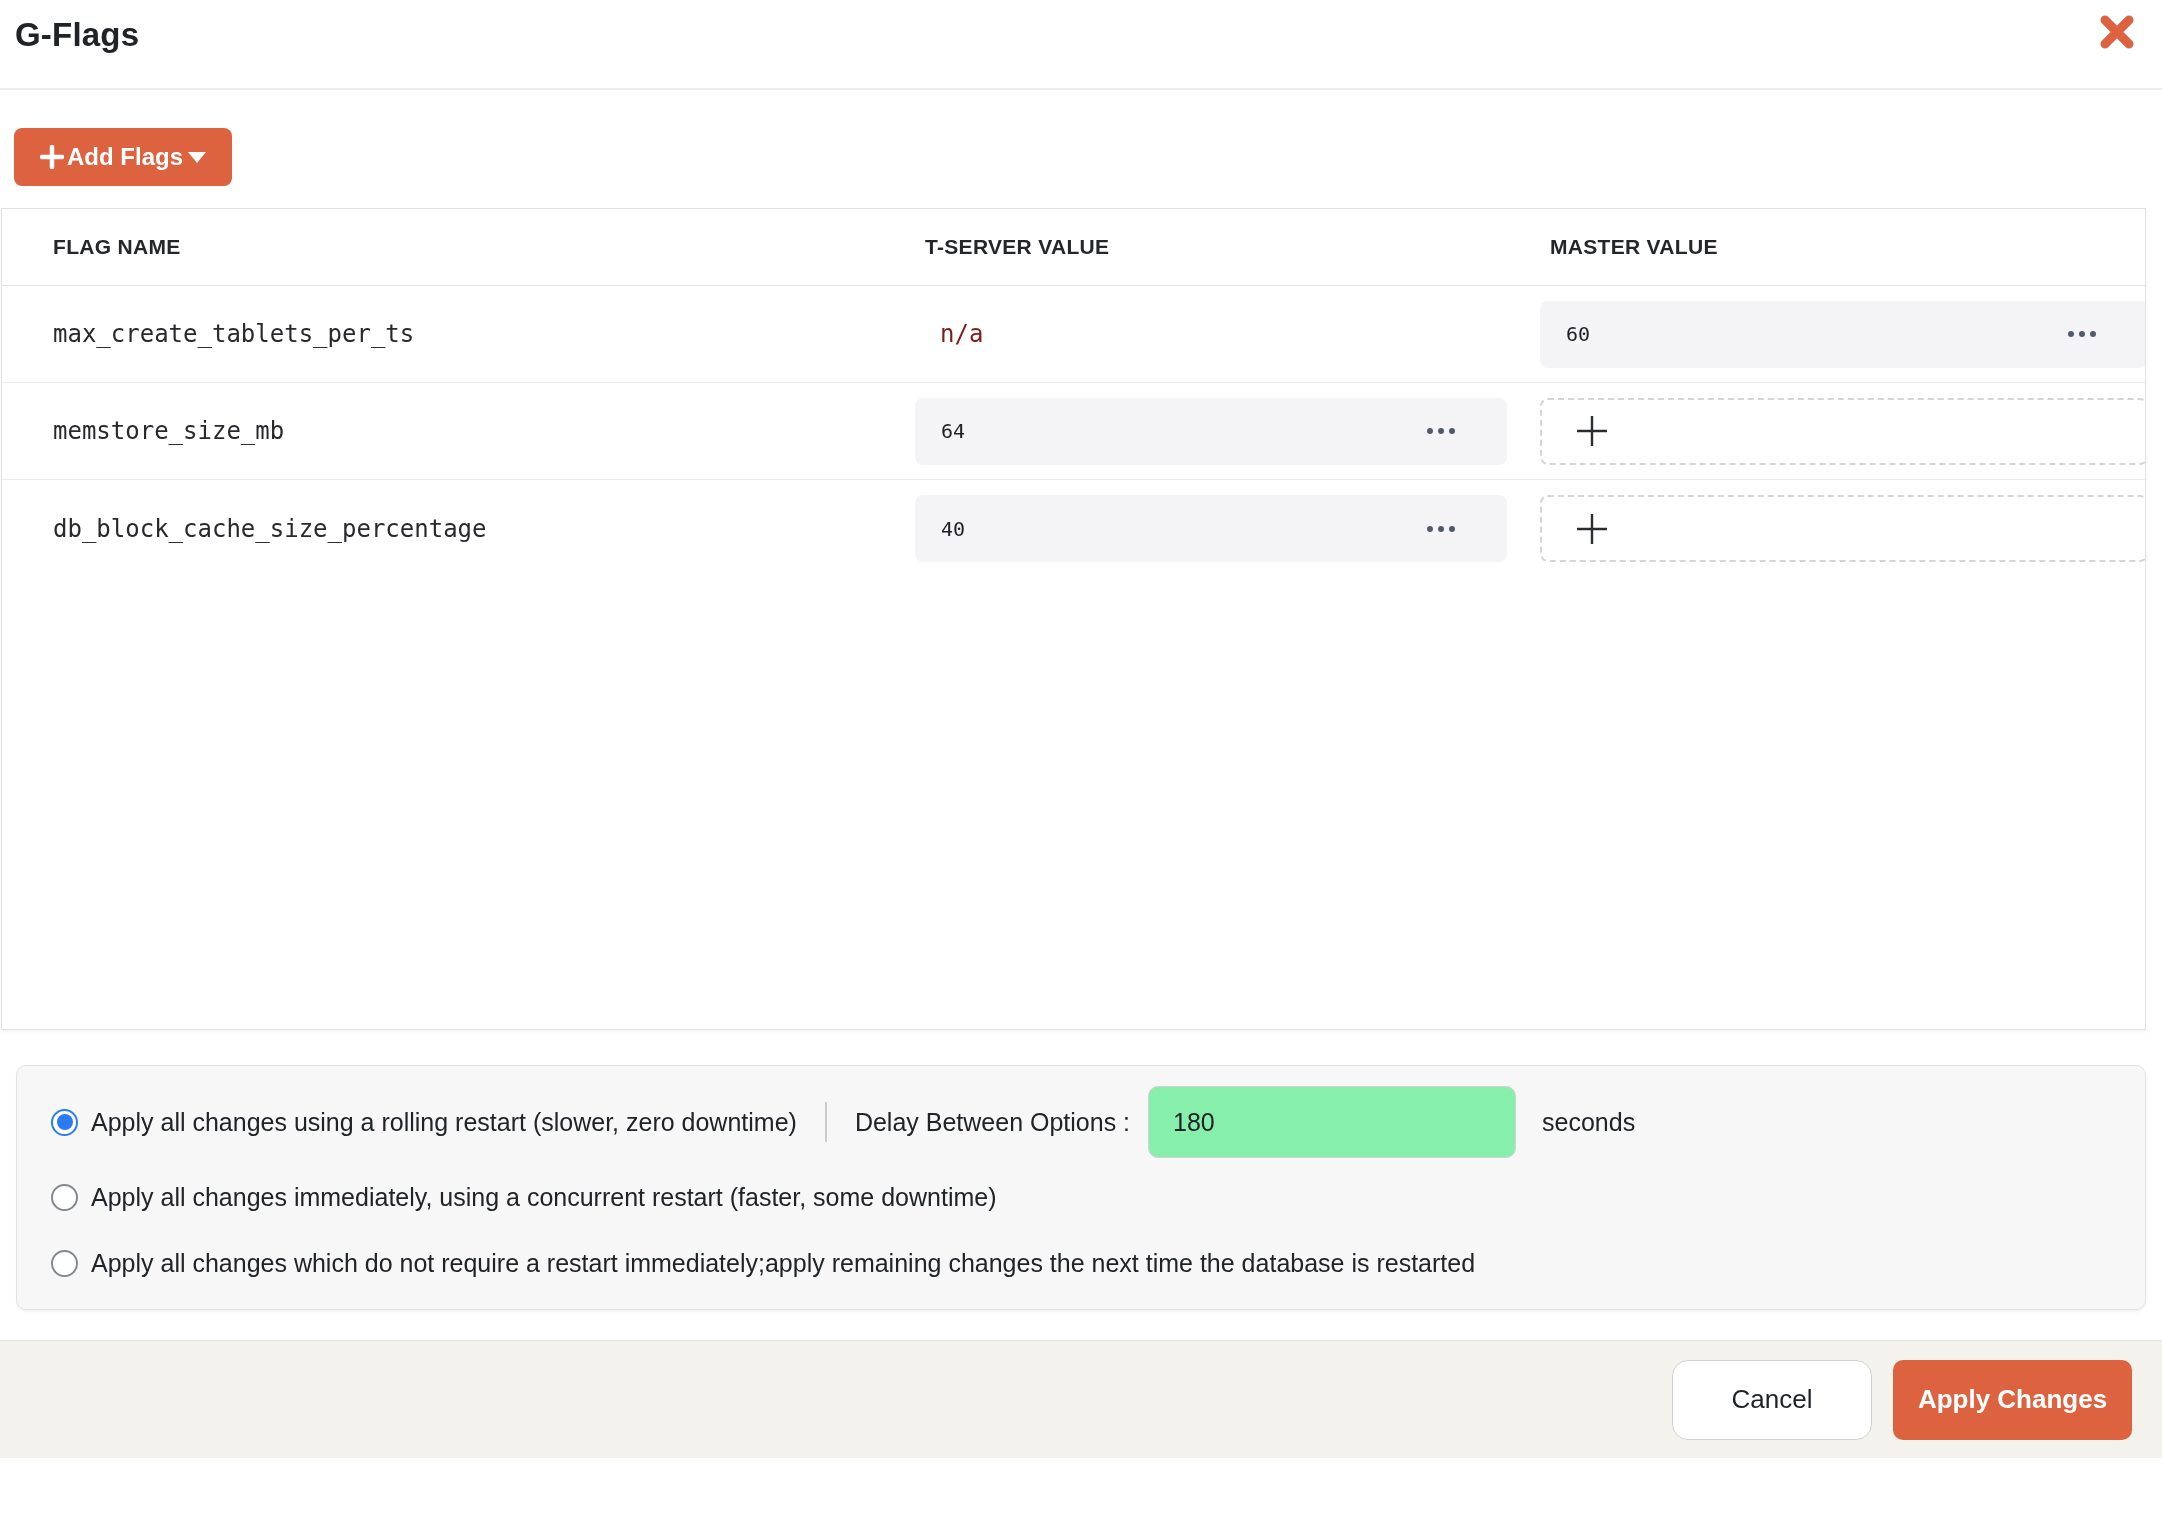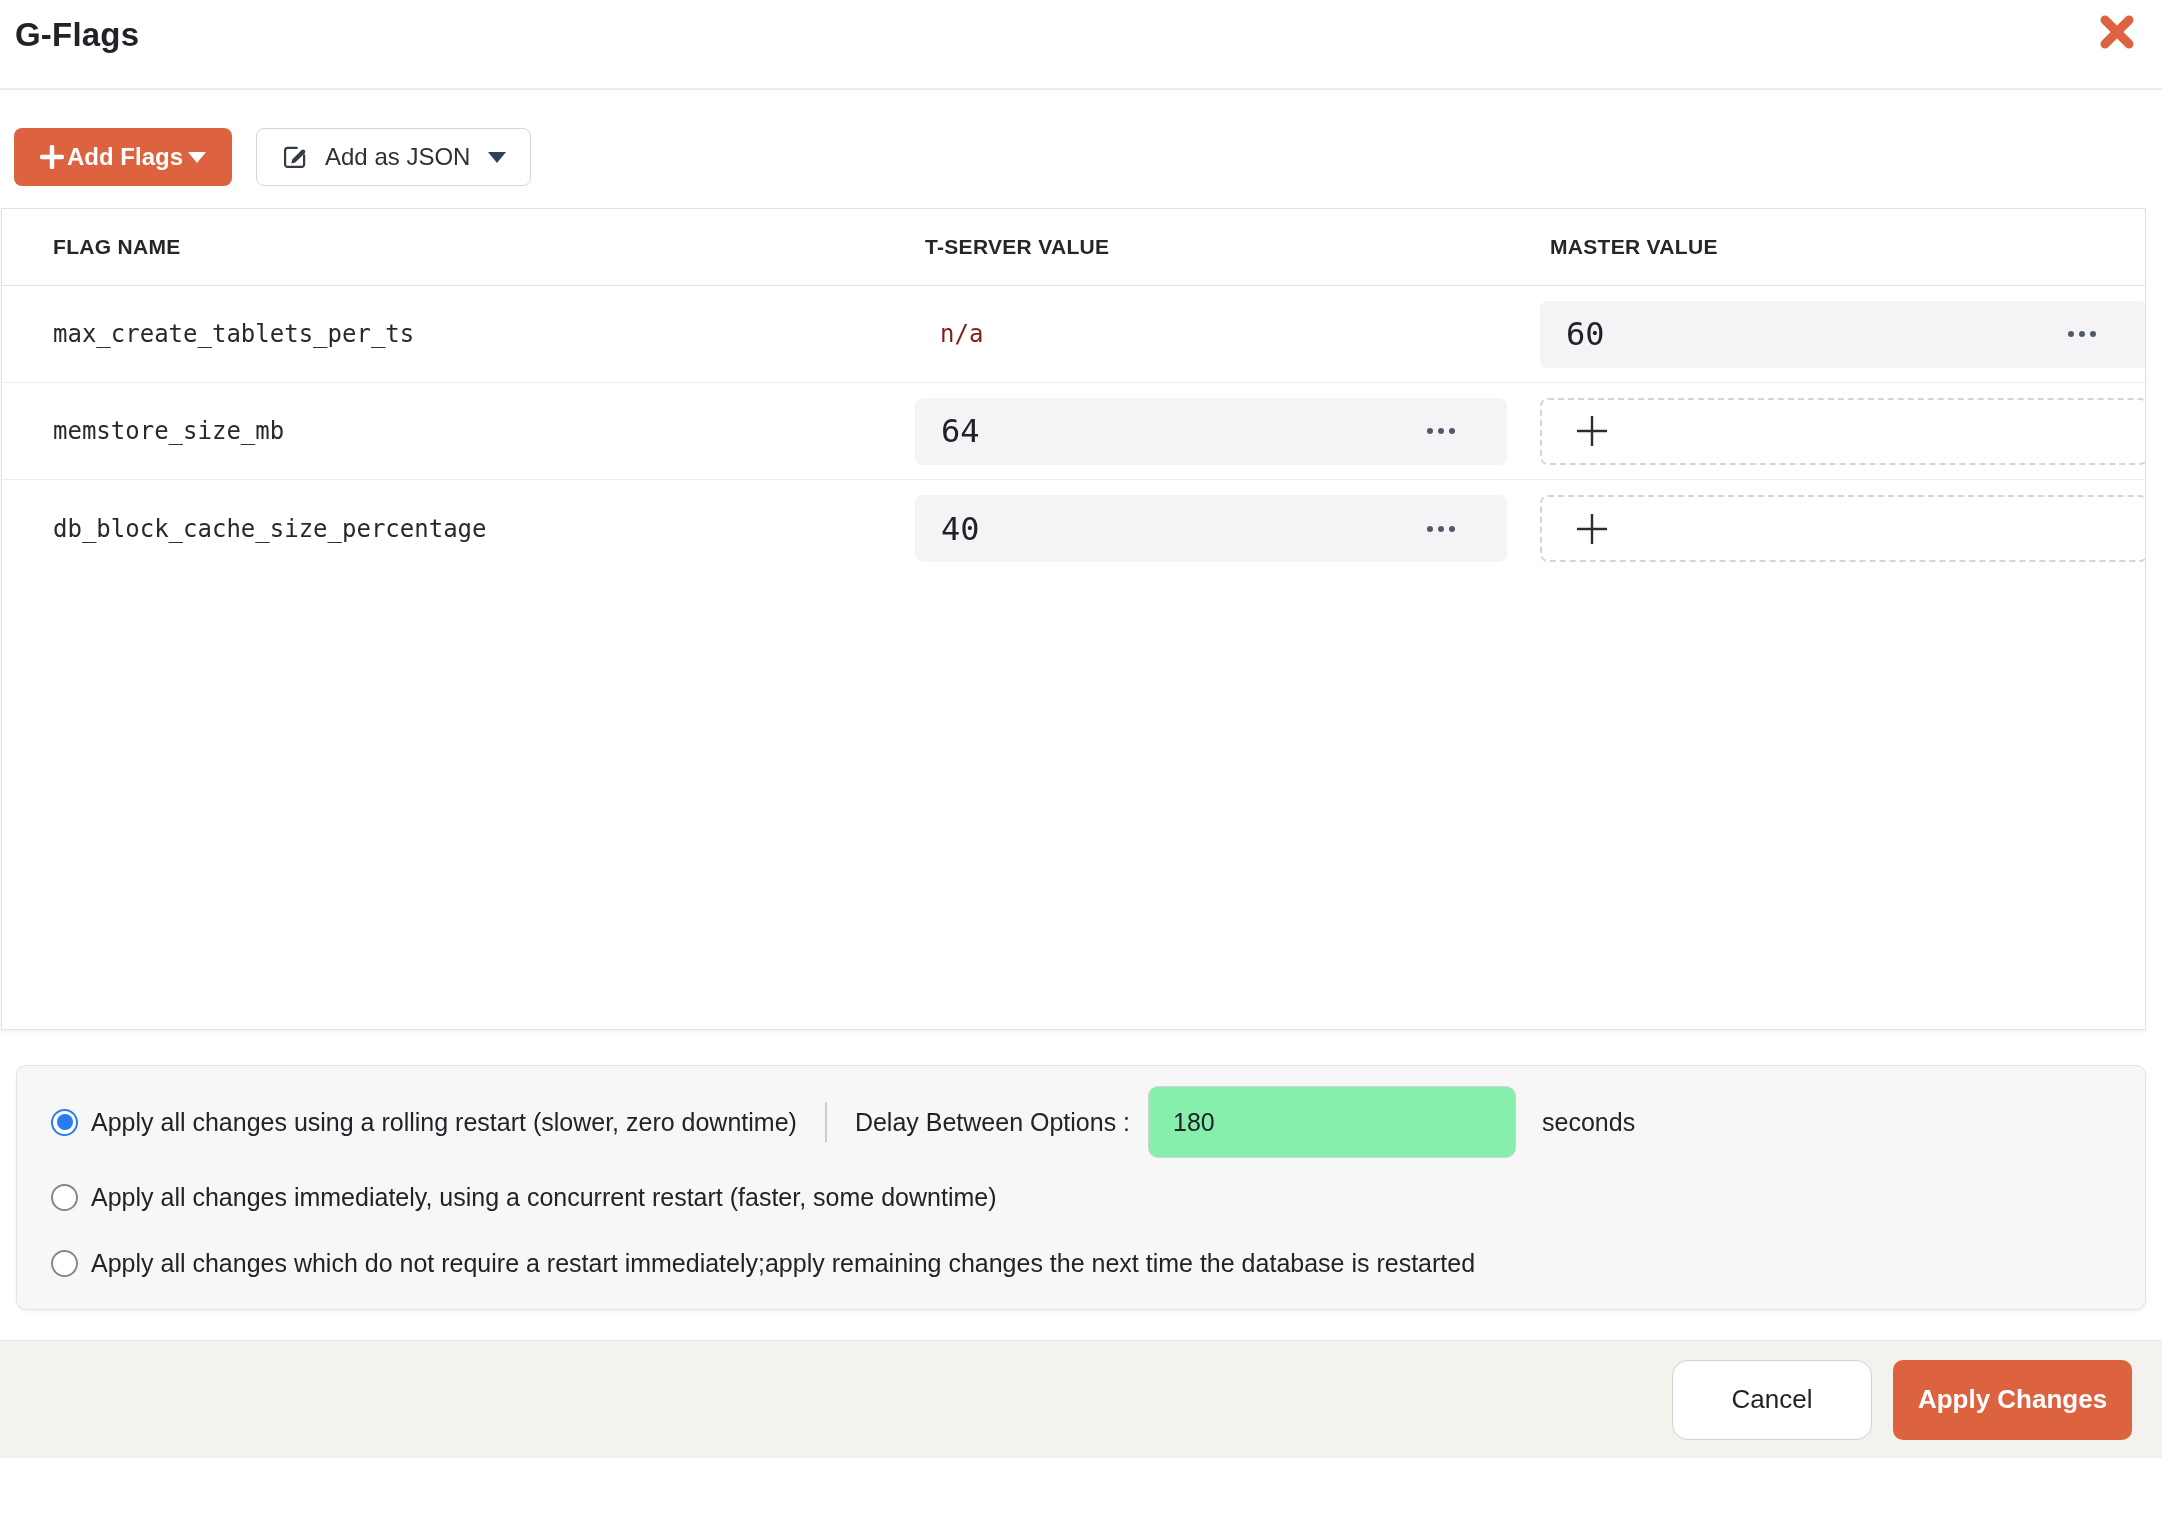--- a/index.html
+++ b/index.html
@@ -127,21 +127,21 @@
     background: #f4f4f6;
     border-radius: 8px;
     display: flex;
     align-items: center;
     justify-content: space-between;
     padding: 0 30px 0 26px;
     cursor: default;
   }
   .pill-value {
     font-family: "DejaVu Sans Mono", "Liberation Mono", monospace;
-    font-size: 32px;
+    font-size: 20px;
     color: #202225;
   }
   .dots {
     display: inline-flex;
     gap: 5px;
     margin-right: 18px;
     cursor: pointer;
     padding: 8px 4px;
   }
   .dots i {
@@ -298,30 +298,20 @@
   <button class="btn btn-add-flags">
     <span style="display:flex;">
       <svg width="24" height="24" viewBox="0 0 24 24">
         <path d="M12 2 V22 M2 12 H22" stroke="#ffffff" stroke-width="4.5" stroke-linecap="round" fill="none"></path>
       </svg>
     </span>
     <span>Add Flags</span>
     <span class="caret"></span>
   </button>
 
-  <button class="btn btn-add-json">
-    <span style="display:flex;">
-      <svg width="28" height="28" viewBox="0 0 24 24" fill="none">
-        <path d="M13.5 4.2 H5.6 a2.1 2.1 0 0 0 -2.1 2.1 v12.1 a2.1 2.1 0 0 0 2.1 2.1 h12.1 a2.1 2.1 0 0 0 2.1 -2.1 V10.6" stroke="#333a47" stroke-width="1.9" stroke-linecap="round"></path>
-        <path d="M9.6 14.2 l-.8 3.4 3.4 -.8 8.1 -8.1 a1.84 1.84 0 0 0 -2.6 -2.6 z" fill="#333a47"></path>
-      </svg>
-    </span>
-    <span>Add as JSON</span>
-    <span class="caret dark"></span>
-  </button>
 </div>
 
 <div class="table-card">
 
   <div class="trow thead">
     <div class="th flag">FLAG NAME</div>
     <div class="th val">T-SERVER VALUE</div>
     <div class="th val">MASTER VALUE</div>
   </div>
 

